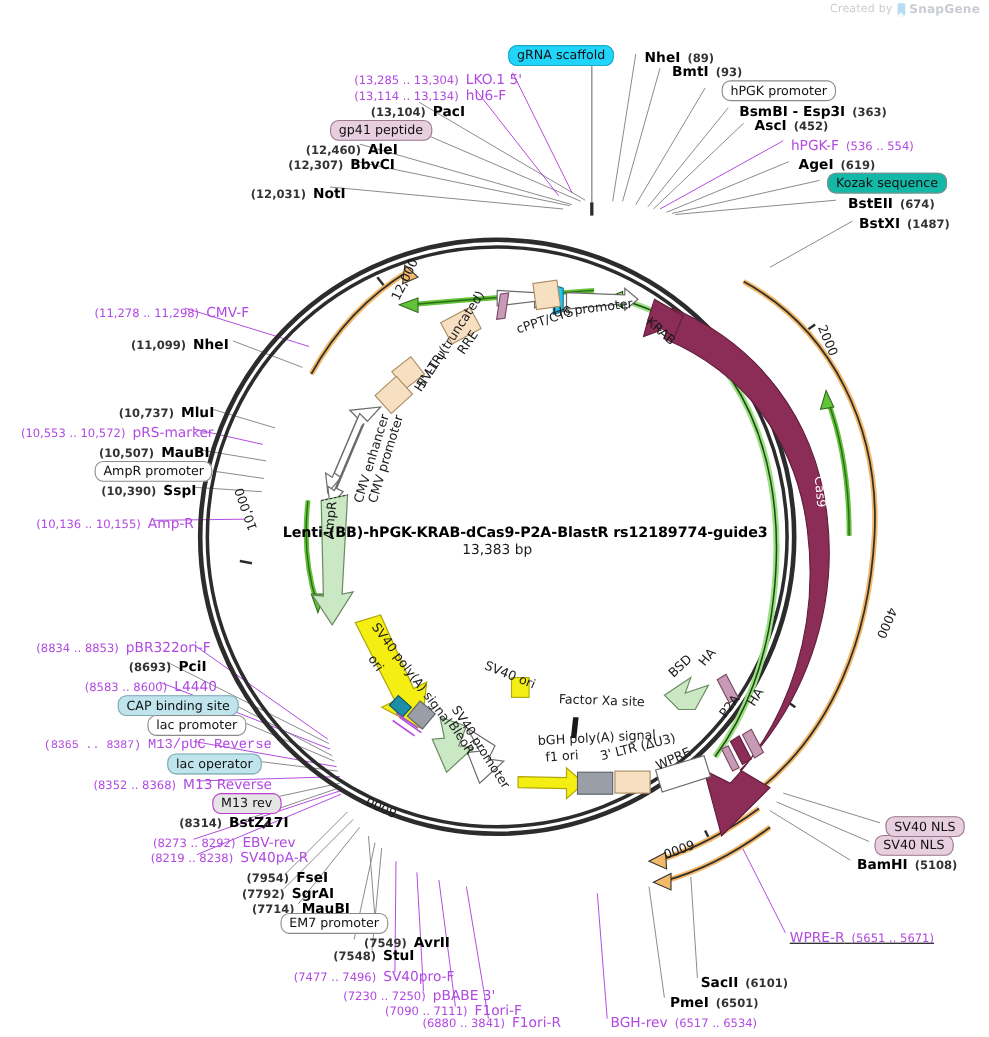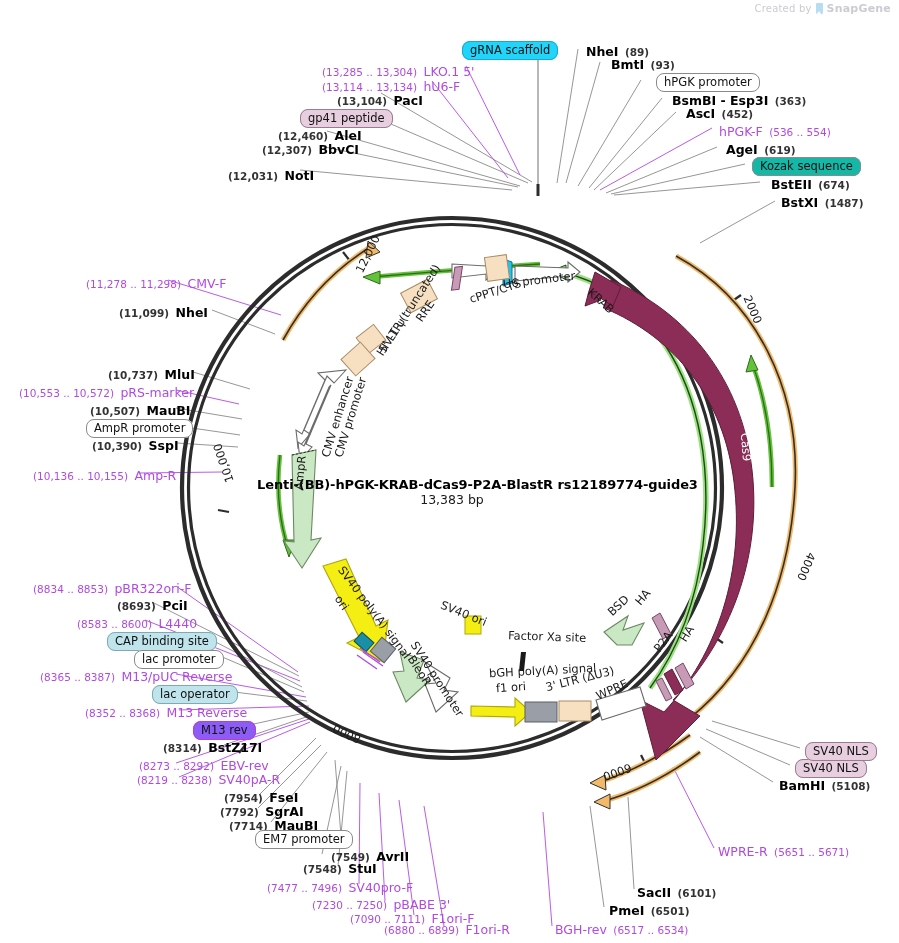--- a/index.html
+++ b/index.html
@@ -28,21 +28,21 @@
   .prim       {font-size:12.5px;color:#b14ae0;}
   .primpos    {font-size:10.5px;color:#b14ae0;}
 
   
   .chip{position:absolute;white-space:nowrap;font-size:11.5px;color:#111;
         padding:1px 7px 2px 7px;border-radius:8px;border:1px solid #8a8a8a;background:#ffffff;line-height:1.15;}
   .chip.pink {background:#e8cfe0;border-color:#9a7b90;}
   .chip.cyan {background:#21d4fa;border-color:#1aa9c9;}
   .chip.lcyan{background:#bfe4ec;border-color:#7fa9b4;}
   .chip.gray {background:#14b8a6;border-color:#8a8a8a;}
-  .chip.mag  {background:#8b5cf6;border-color:#c03ad0;}
+  .chip.mag  {background:#e5e5e5;border-color:#c03ad0;}
   .chip.plain{background:#ffffff;border-color:#8a8a8a;}
 
   
   .feat{position:absolute;white-space:nowrap;font-size:11.5px;color:#1a1a1a;line-height:1;
         transform-origin:0 50%;}
   .feat.white{color:#ffffff;}
 
   
   .title{position:absolute;text-align:center;white-space:nowrap;}
   .title .t1{font-size:13px;font-weight:bold;color:#000;letter-spacing:-.1px;}
@@ -335,41 +335,41 @@
       <div class="lbl" style="left: 19px; top: 384px;"><span class="primpos">(10,553 .. 10,572)</span><span>  </span><span class="prim">pRS-marker</span></div>
       <div class="lbl" style="left: 90px; top: 402px;"><span class="enzpos">(10,507)</span><span>  </span><span class="enz">MauBI</span></div>
       <div class="lbl" style="left: 86px; top: 419px;"><span class="chip plain" style="position: static;">AmpR promoter</span></div>
       <div class="lbl" style="left: 92px; top: 437px;"><span class="enzpos">(10,390)</span><span>  </span><span class="enz">SspI</span></div>
       <div class="lbl" style="left: 33px; top: 467px;"><span class="primpos">(10,136 .. 10,155)</span><span>  </span><span class="prim">Amp-R</span></div>
       <div class="lbl" style="left: 33px; top: 580px;"><span class="primpos">(8834 .. 8853)</span><span>  </span><span class="prim">pBR322ori-F</span></div>
       <div class="lbl" style="left: 117px; top: 597px;"><span class="enzpos">(8693)</span><span>  </span><span class="enz">PciI</span></div>
       <div class="lbl" style="left: 77px; top: 615px;"><span class="primpos">(8583 .. 8600)</span><span>  </span><span class="prim">L4440</span></div>
       <div class="lbl" style="left: 107px; top: 632px;"><span class="chip lcyan" style="position: static;">CAP binding site</span></div>
       <div class="lbl" style="left: 134px; top: 650px;"><span class="chip plain" style="position: static;">lac promoter</span></div>
-      <div class="lbl" style="left: 40px; top: 668px;"><span class="primpos">(8365 .. 8387)</span><span>  </span><span class="prim">M13/pUC Reverse</span></div>
+      <div class="lbl" style="left: 40px; top: 668px; font-family: Liberation Mono, monospace;"><span class="primpos">(8365 .. 8387)</span><span>  </span><span class="prim">M13/pUC Reverse</span></div>
       <div class="lbl" style="left: 152px; top: 685px;"><span class="chip lcyan" style="position: static;">lac operator</span></div>
       <div class="lbl" style="left: 85px; top: 704px;"><span class="primpos">(8352 .. 8368)</span><span>  </span><span class="prim">M13 Reverse</span></div>
       <div class="lbl" style="left: 193px; top: 721px;"><span class="chip mag" style="position: static;">M13 rev</span></div>
       <div class="lbl" style="left: 163px; top: 739px;"><span class="enzpos">(8314)</span><span>  </span><span class="enz">BstZ17I</span></div>
       <div class="lbl" style="left: 139px; top: 757px;"><span class="primpos">(8273 .. 8292)</span><span>  </span><span class="prim">EBV-rev</span></div>
       <div class="lbl" style="left: 137px; top: 771px;"><span class="primpos">(8219 .. 8238)</span><span>  </span><span class="prim">SV40pA-R</span></div>
       <div class="lbl" style="left: 224px; top: 789px;"><span class="enzpos">(7954)</span><span>  </span><span class="enz">FseI</span></div>
       <div class="lbl" style="left: 220px; top: 803px;"><span class="enzpos">(7792)</span><span>  </span><span class="enz">SgrAI</span></div>
       <div class="lbl" style="left: 229px; top: 817px;"><span class="enzpos">(7714)</span><span>  </span><span class="enz">MauBI</span></div>
       <div class="lbl" style="left: 255px; top: 830px;"><span class="chip plain" style="position: static;">EM7 promoter</span></div>
       <div class="lbl" style="left: 283px; top: 848px; margin-left: 48px;"><span class="enzpos">(7549)</span><span>  </span><span class="enz">AvrII</span></div>
       <div class="lbl" style="left: 303px; top: 860px;"><span class="enzpos">(7548)</span><span>  </span><span class="enz">StuI</span></div>
       <div class="lbl" style="left: 267px; top: 879px;"><span class="primpos">(7477 .. 7496)</span><span>  </span><span class="prim">SV40pro-F</span></div>
       <div class="lbl" style="left: 312px; top: 896px;"><span class="primpos">(7230 .. 7250)</span><span>  </span><span class="prim">pBABE 3'</span></div>
       <div class="lbl" style="left: 350px; top: 910px;"><span class="primpos">(7090 .. 7111)</span><span>  </span><span class="prim">F1ori-F</span></div>
-      <div class="lbl" style="left: 384px; top: 921px;"><span class="primpos">(6880 .. 6899)</span><span>  </span><span class="prim">F1ori-R</span></div>
+      <div class="lbl" style="left: 384px; top: 921px;"><span class="primpos">(6880 .. 3841)</span><span>  </span><span class="prim">F1ori-R</span></div>
       <div class="lbl" style="left: 555px; top: 921px;"><span class="prim">BGH-rev</span><span>  </span><span class="primpos">(6517 .. 6534)</span></div>
       <div class="lbl" style="left: 609px; top: 902px;"><span class="enz">PmeI</span><span>  </span><span class="enzpos">(6501)</span></div>
       <div class="lbl" style="left: 637px; top: 884px;"><span class="enz">SacII</span><span>  </span><span class="enzpos">(6101)</span></div>
-      <div class="lbl" style="left: 718px; top: 843px;"><span class="prim">WPRE-R</span><span>  </span><span class="primpos">(5651 .. 5671)</span></div>
+      <div class="lbl" style="left: 718px; top: 843px; text-decoration: underline;"><span class="prim">WPRE-R</span><span>  </span><span class="primpos">(5651 .. 5671)</span></div>
       <div class="lbl" style="left: 779px; top: 777px;"><span class="enz">BamHI</span><span>  </span><span class="enzpos">(5108)</span></div>
       <div class="lbl" style="left: 795px; top: 759px;"><span class="chip pink" style="position: static;">SV40 NLS</span></div>
       <div class="lbl" style="left: 805px; top: 742px;"><span class="chip pink" style="position: static;">SV40 NLS</span></div>
     </div>
   <div id="features-layer">
       <div class="feat" style="left: 470px; top: 300px; transform: translateY(-50%) rotate(-18deg);">cPPT/CTS</div>
       <div class="feat" style="left: 503px; top: 285px; transform: translateY(-50%) rotate(-7deg);">U6 promoter</div>
       <div class="feat" style="left: 589px; top: 291px; transform: translateY(-50%) rotate(42deg);">KRAB</div>
       <div class="feat" style="left: 419px; top: 321px; transform: translateY(-50%) rotate(-55deg);">RRE</div>
       <div class="feat" style="left: 380px; top: 355px; transform: translateY(-50%) rotate(-57deg);">HIV-1 ψ</div>

